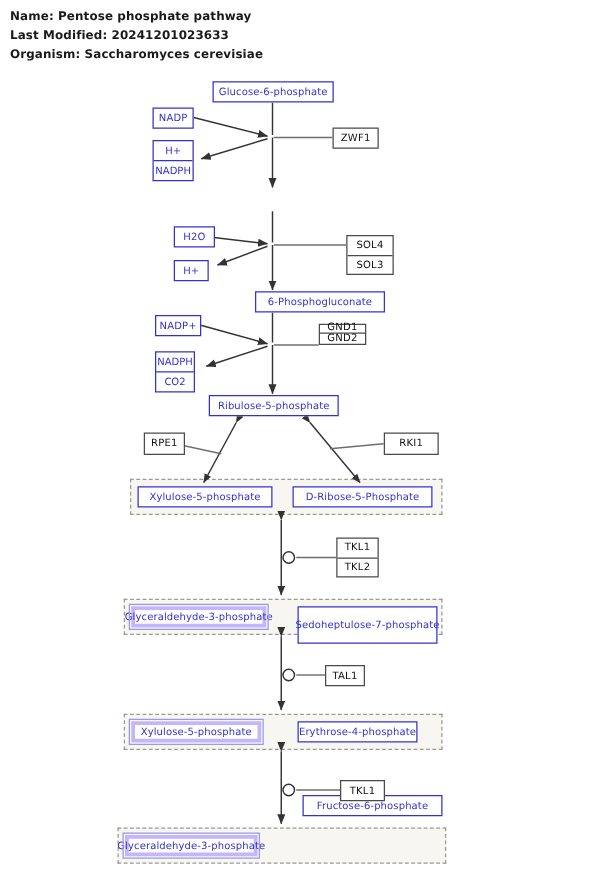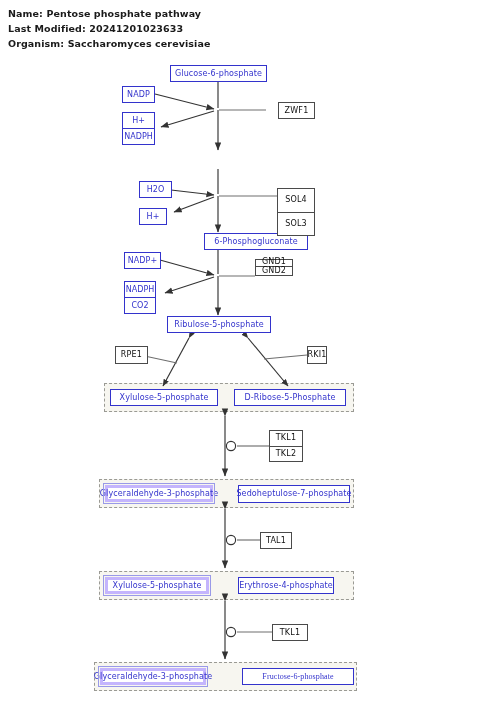--- a/index.html
+++ b/index.html
@@ -153,45 +153,45 @@
   </div>
 
   <div class="met" style="left:167px;top:316px;width:104px;height:17px;">Ribulose-5-phosphate</div>
 
   <div class="met" style="left:110px;top:389px;width:108px;height:17px;">Xylulose-5-phosphate</div>
 
   <div class="met" style="left:234px;top:389px;width:112px;height:17px;">D-Ribose-5-Phosphate</div>
 
   <div class="met dbl" style="left:105px;top:485px;width:108px;height:17px;">Glyceraldehyde-3-phosphate</div>
 
-  <div class="met" style="left:238px;top:485px;width:112px;height:18px;">Sedoheptulose-7-phosphate</div>
+  <div class="met" style="left:238px;top:485px;width:112px;height:30px;">Sedoheptulose-7-phosphate</div>
 
   <div class="met dbl" style="left:105px;top:577px;width:104px;height:17px;">Xylulose-5-phosphate</div>
 
   <div class="met" style="left:238px;top:577px;width:96px;height:17px;">Erythrose-4-phosphate</div>
 
   <div class="met dbl" style="left:100px;top:668px;width:106px;height:17px;">Glyceraldehyde-3-phosphate</div>
 
-  <div class="met" style="left:242px;top:668px;width:112px;height:17px;font-family:Liberation Serif, serif;">Fructose-6-phosphate</div>
-
-  <div class="enz" style="left:266px;top:102px;width:37px;height:17px;margin-left:12px;">ZWF1</div>
-
-  <div class="enzstack" style="left:277px;top:188px;width:38px;height:48px;">
+  <div class="met" style="left:242px;top:636px;width:112px;height:17px;">Fructose-6-phosphate</div>
+
+  <div class="enz" style="left:266px;top:102px;width:37px;height:17px;">ZWF1</div>
+
+  <div class="enzstack" style="left:277px;top:188px;width:38px;height:32px;">
     <div>SOL4</div>
     <div>SOL3</div>
   </div>
 
   <div class="enzstack" style="left:255px;top:259px;width:38px;height:17px;justify-content:flex-end;">
     <div>GND1</div>
     <div>GND2</div>
   </div>
 
   <div class="enz" style="left:115px;top:346px;width:33px;height:18px;">RPE1</div>
 
-  <div class="enz" style="left:307px;top:346px;width:20px;height:18px;">RKI1</div>
+  <div class="enz" style="left:307px;top:346px;width:44px;height:18px;">RKI1</div>
 
   <div class="enzstack" style="left:269px;top:430px;width:34px;height:32px;">
     <div>TKL1</div>
     <div>TKL2</div>
   </div>
 
   <div class="enz" style="left:260px;top:532px;width:32px;height:17px;">TAL1</div>
 
   <div class="enz" style="left:272px;top:624px;width:36px;height:17px;">TKL1</div>
 

